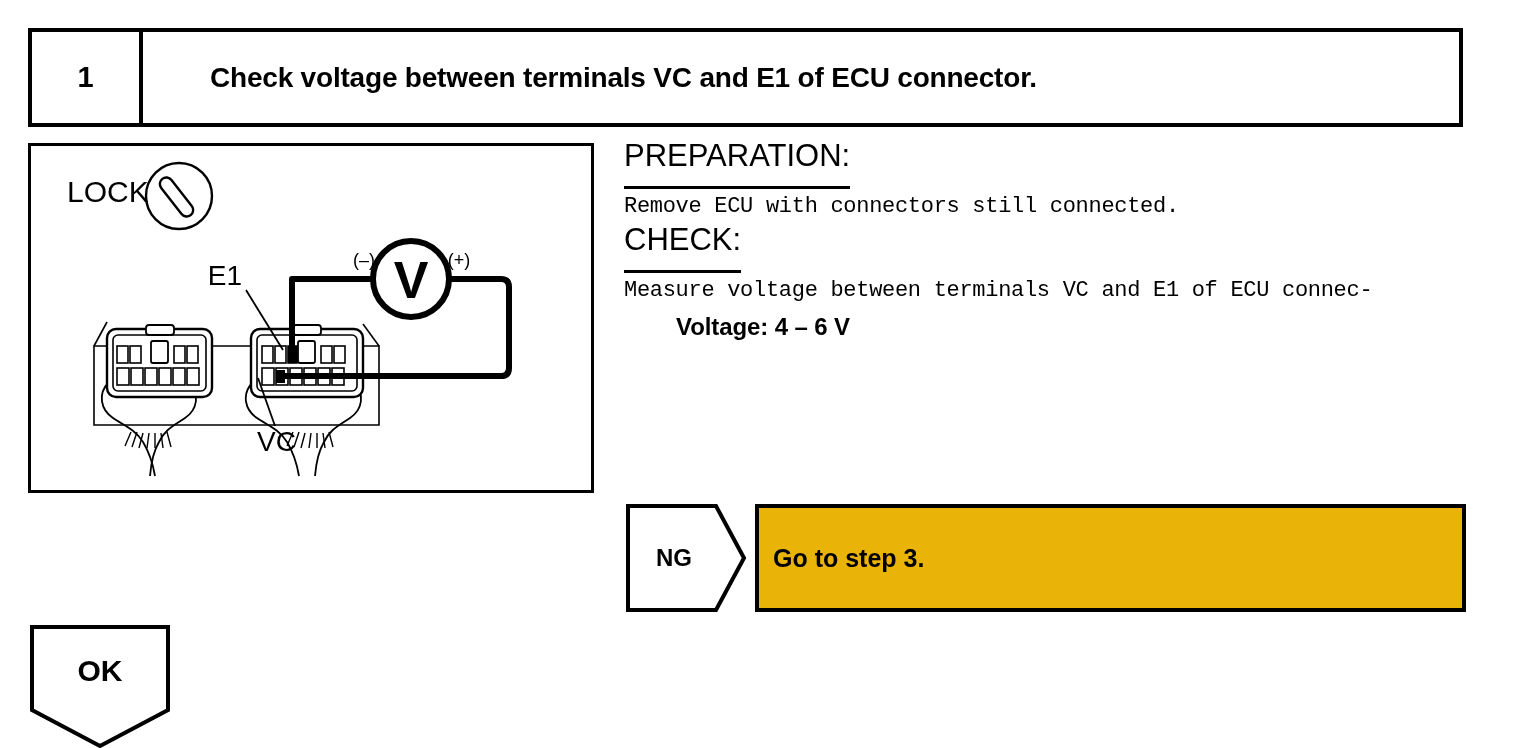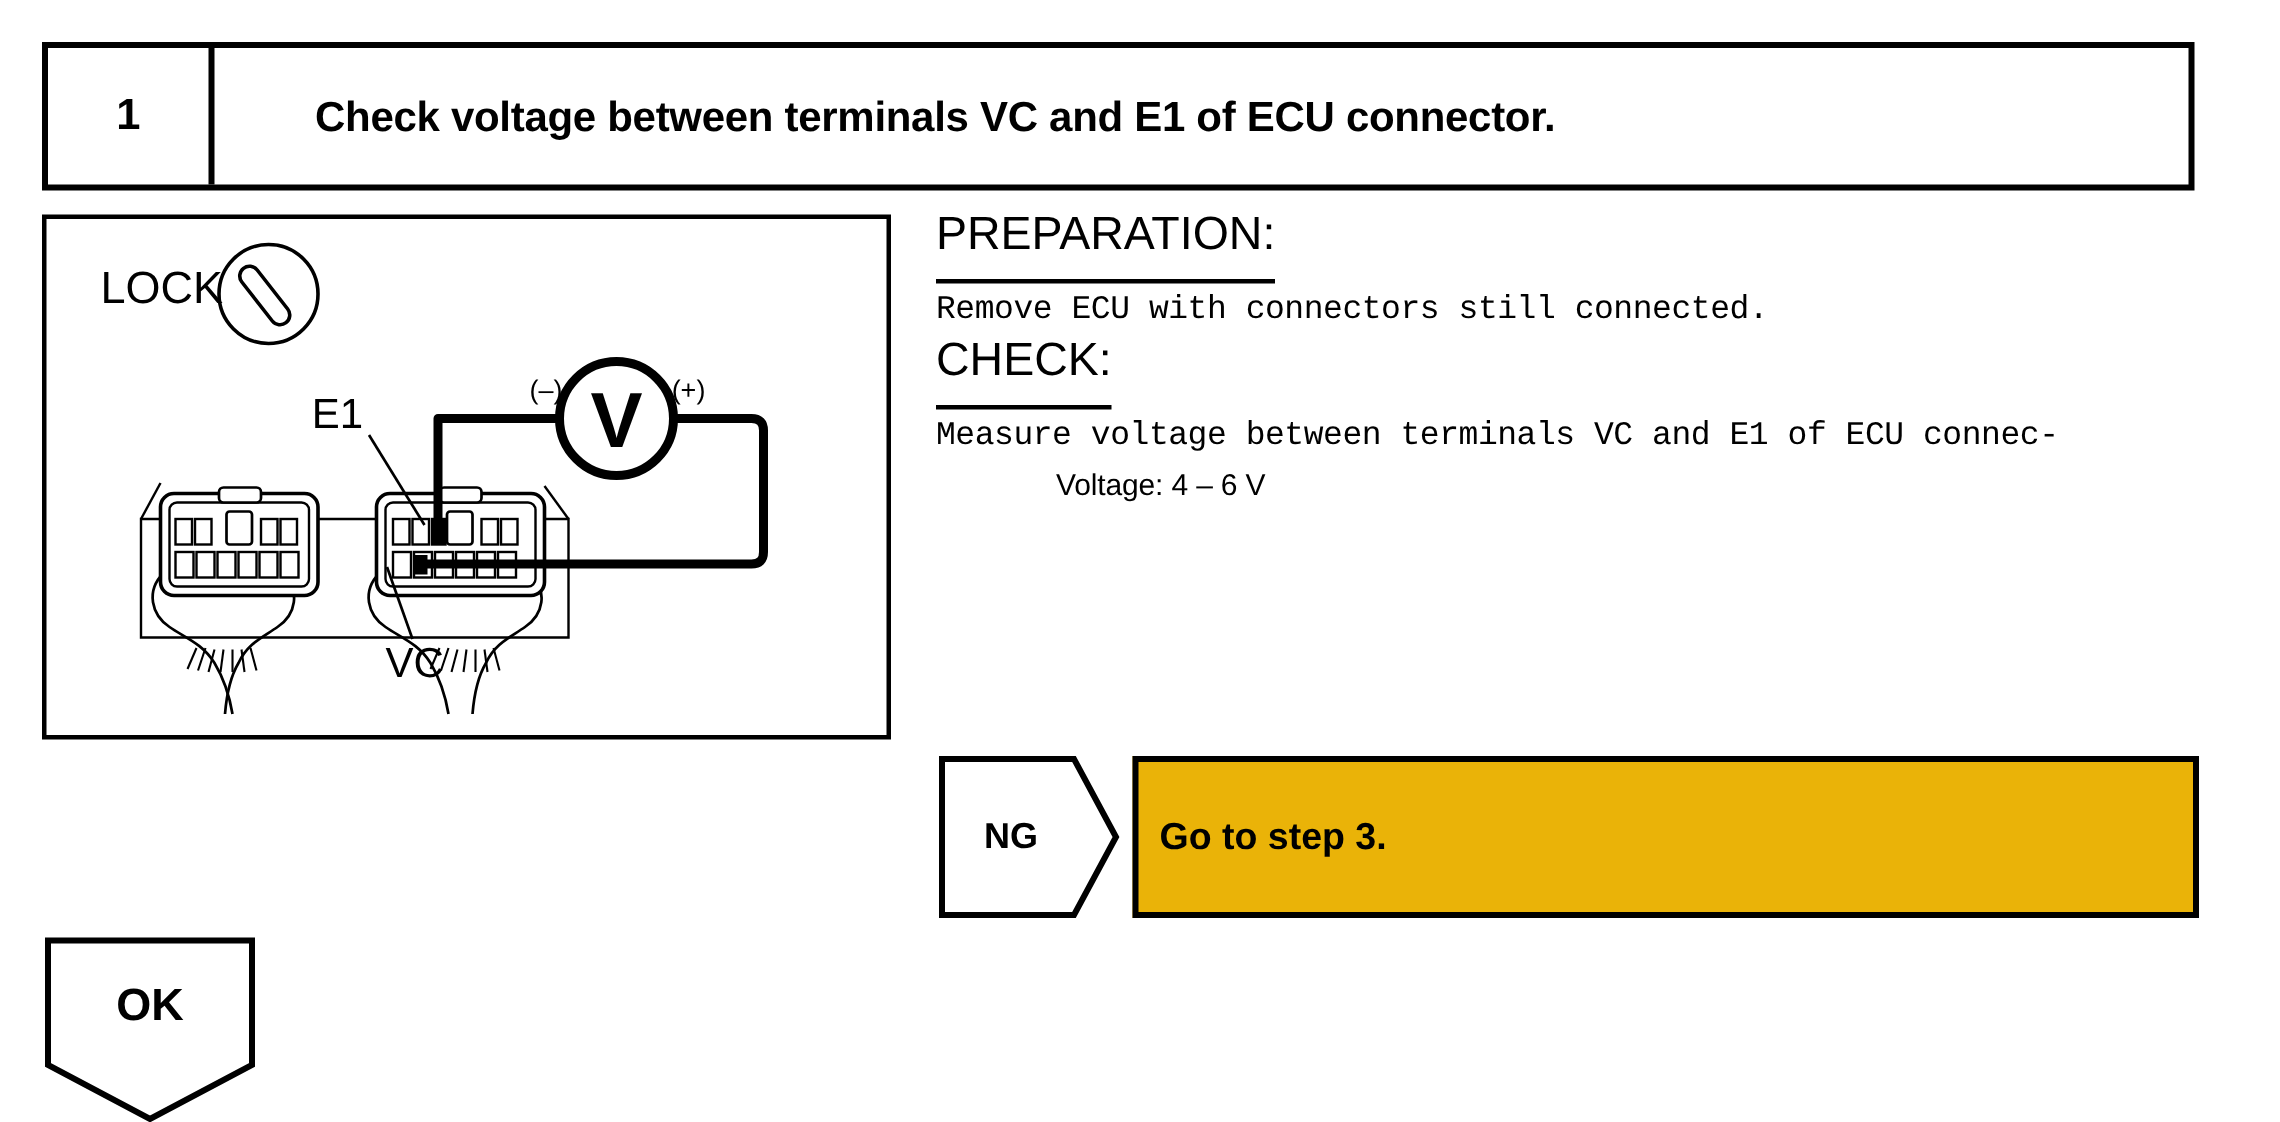--- a/index.html
+++ b/index.html
@@ -92,23 +92,23 @@
   }
   .ins-heading-row { margin-bottom: 5px; }
   .ins-body {
     font-size: 22px;
     line-height: 1.2;
     margin: 0 0 4px 0;
     letter-spacing: -0.3px;
     font-family: Liberation Mono, monospace;
   }
   .ins-value {
-    font-size: 20px;
-    font-weight: normal;
-    margin: 8px 0 0 80px;
+    font-size: 24px;
+    font-weight: bold;
+    margin: 8px 0 0 52px;
     letter-spacing: -0.1px;
   }
 
   
   .ng-branch {
     position: absolute;
     left: 626px;
     top: 504px;
     width: 840px;
     height: 108px;

